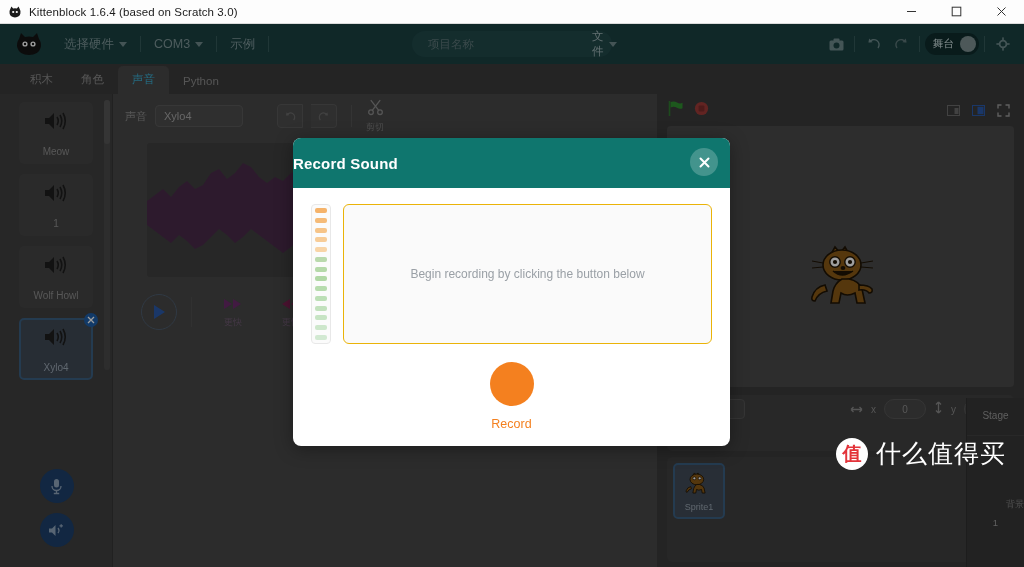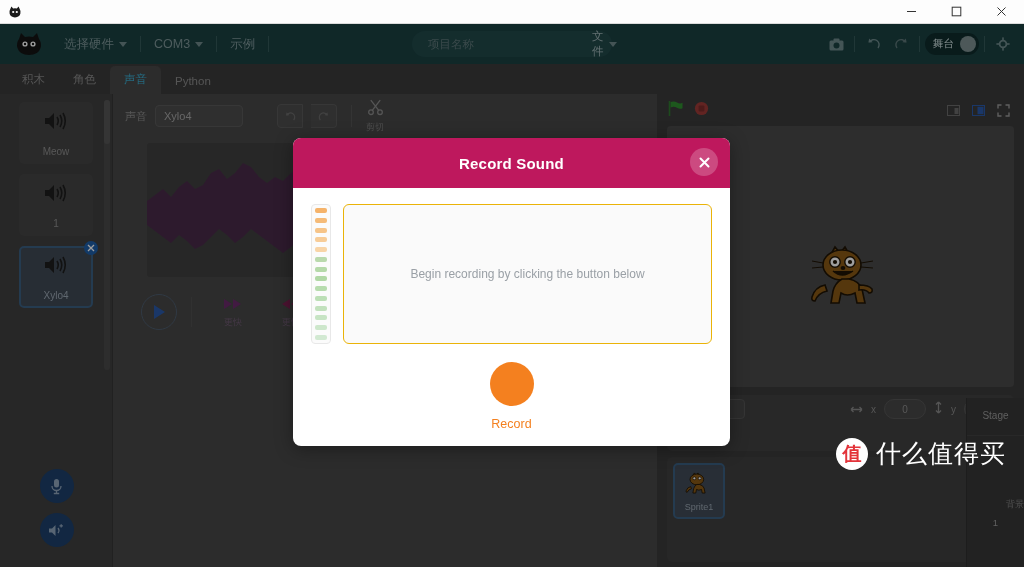--- a/index.html
+++ b/index.html
@@ -72,21 +72,21 @@
   .stage-toggle {
     display: flex; align-items: center; background: #0f2c2d; border-radius: 13px;
     height: 22px; padding: 0 3px 0 8px; gap: 6px;
   }
   .stage-toggle-label { font-size: 10.5px; color: #cfe0e1; }
   .stage-knob { width: 16px; height: 16px; border-radius: 50%; background: #7c8f90; }
 
   
   .tabstrip {
     height: 30px; background: #3b3b3b; display: flex; align-items: flex-end;
-    padding-left: 8px; position: relative;
+    padding-left: 8px; position: relative; margin-left: 8px;
   }
   .tab {
     font-size: 11.5px; color: #8a8a8a; padding: 6px 14px 7px; border-radius: 5px 5px 0 0;
   }
   .tab.active { background: #474747; color: #3caacd; }
 
   
   .content { display: flex; height: 473px; }
 
   
@@ -242,22 +242,22 @@
   .scrim {
     position: absolute; left: 0; top: 24px; width: 1024px; height: 543px;
     background: rgba(0,0,0,0.38); z-index: 3;
   }
   .modal {
     position: absolute; left: 293px; top: 138px; width: 437px; height: 308px;
     background: #ffffff; border-radius: 8px; overflow: hidden; z-index: 4;
     box-shadow: 0 3px 18px rgba(0,0,0,0.35);
   }
   .modal-header {
-    height: 50px; background: #be185d; display: flex; align-items: center;
-    justify-content: center; position: relative;
+    height: 50px; background: #0f766e; display: flex; align-items: center;
+    justify-content: flex-start; position: relative;
   }
   .modal-title { font-size: 15px; color: #ffffff; font-weight: bold; letter-spacing: .2px; }
   .modal-close {
     position: absolute; right: 12px; top: 10px; width: 28px; height: 28px; border-radius: 50%;
     background: rgba(255,255,255,0.22); display: flex; align-items: center; justify-content: center;
     color: #ffffff; font-size: 14px; font-weight: bold;
   }
   .modal-body { padding: 16px 18px 0; }
   .rec-row { display: flex; gap: 12px; height: 140px; }
   .meter {
@@ -283,20 +283,21 @@
 <div id="app">
 
   <div class="titlebar">
     <span class="tb-icon">
       <svg width="14" height="14" viewBox="0 0 14 14">
         <path d="M2.2 4.2 L3.4 1.4 L5.2 3.4 Q7 2.9 8.8 3.4 L10.6 1.4 L11.8 4.2 Q13 6 12.4 8.6 Q11.6 12.4 7 12.4 Q2.4 12.4 1.6 8.6 Q1 6 2.2 4.2 Z" fill="#1b1b1b"></path>
         <circle cx="5.2" cy="7" r="1.1" fill="#fff"></circle>
           <circle cx="8.8" cy="7" r="1.1" fill="#fff"></circle>
       </svg>
     </span>
+    <span class="tb-title">Kittenblock 1.6.4 (based on Scratch 3.0)</span>
     <span class="tb-spacer"></span>
     <span class="wbtn">
       <svg width="11" height="11" viewBox="0 0 11 11">
           <path d="M1 5.5 H10" stroke="#333" stroke-width="1"></path>
         </svg>
     </span>
     <span class="wbtn">
       <svg width="11" height="11" viewBox="0 0 11 11">
           <rect x="1.2" y="1.2" width="8.6" height="8.6" fill="none" stroke="#333" stroke-width="1"></rect>
         </svg>
@@ -415,20 +416,31 @@
                 <svg width="26" height="22" viewBox="0 0 26 22">
                   <path d="M2 8 H6 L11 3 V19 L6 14 H2 Z" fill="#1d1d1d"></path>
                   <path d="M14 7 Q16.5 11 14 15" fill="none" stroke="#1d1d1d" stroke-width="1.6"></path>
                   <path d="M17 5 Q20.5 11 17 17" fill="none" stroke="#1d1d1d" stroke-width="1.6"></path>
                   <path d="M20 3 Q24.5 11 20 19" fill="none" stroke="#1d1d1d" stroke-width="1.6"></path>
                 </svg>
               </span>
               <span class="sound-label">1</span>
             </div>
 
+            <div class="sound-item">
+              <span class="spk">
+                <svg width="26" height="22" viewBox="0 0 26 22">
+                  <path d="M2 8 H6 L11 3 V19 L6 14 H2 Z" fill="#1d1d1d"></path>
+                  <path d="M14 7 Q16.5 11 14 15" fill="none" stroke="#1d1d1d" stroke-width="1.6"></path>
+                  <path d="M17 5 Q20.5 11 17 17" fill="none" stroke="#1d1d1d" stroke-width="1.6"></path>
+                  <path d="M20 3 Q24.5 11 20 19" fill="none" stroke="#1d1d1d" stroke-width="1.6"></path>
+                </svg>
+              </span>
+              <span class="sound-label">Wolf Howl</span>
+            </div>
 
             <div class="sound-item selected">
               <span class="del-badge">
                 <svg width="8" height="8" viewBox="0 0 8 8">
                   <path d="M1 1 L7 7 M7 1 L1 7" stroke="#fff" stroke-width="1.3"></path>
                 </svg>
               </span>
               <span class="spk">
                 <svg width="26" height="22" viewBox="0 0 26 22">
                   <path d="M2 8 H6 L11 3 V19 L6 14 H2 Z" fill="#1d1d1d"></path>

